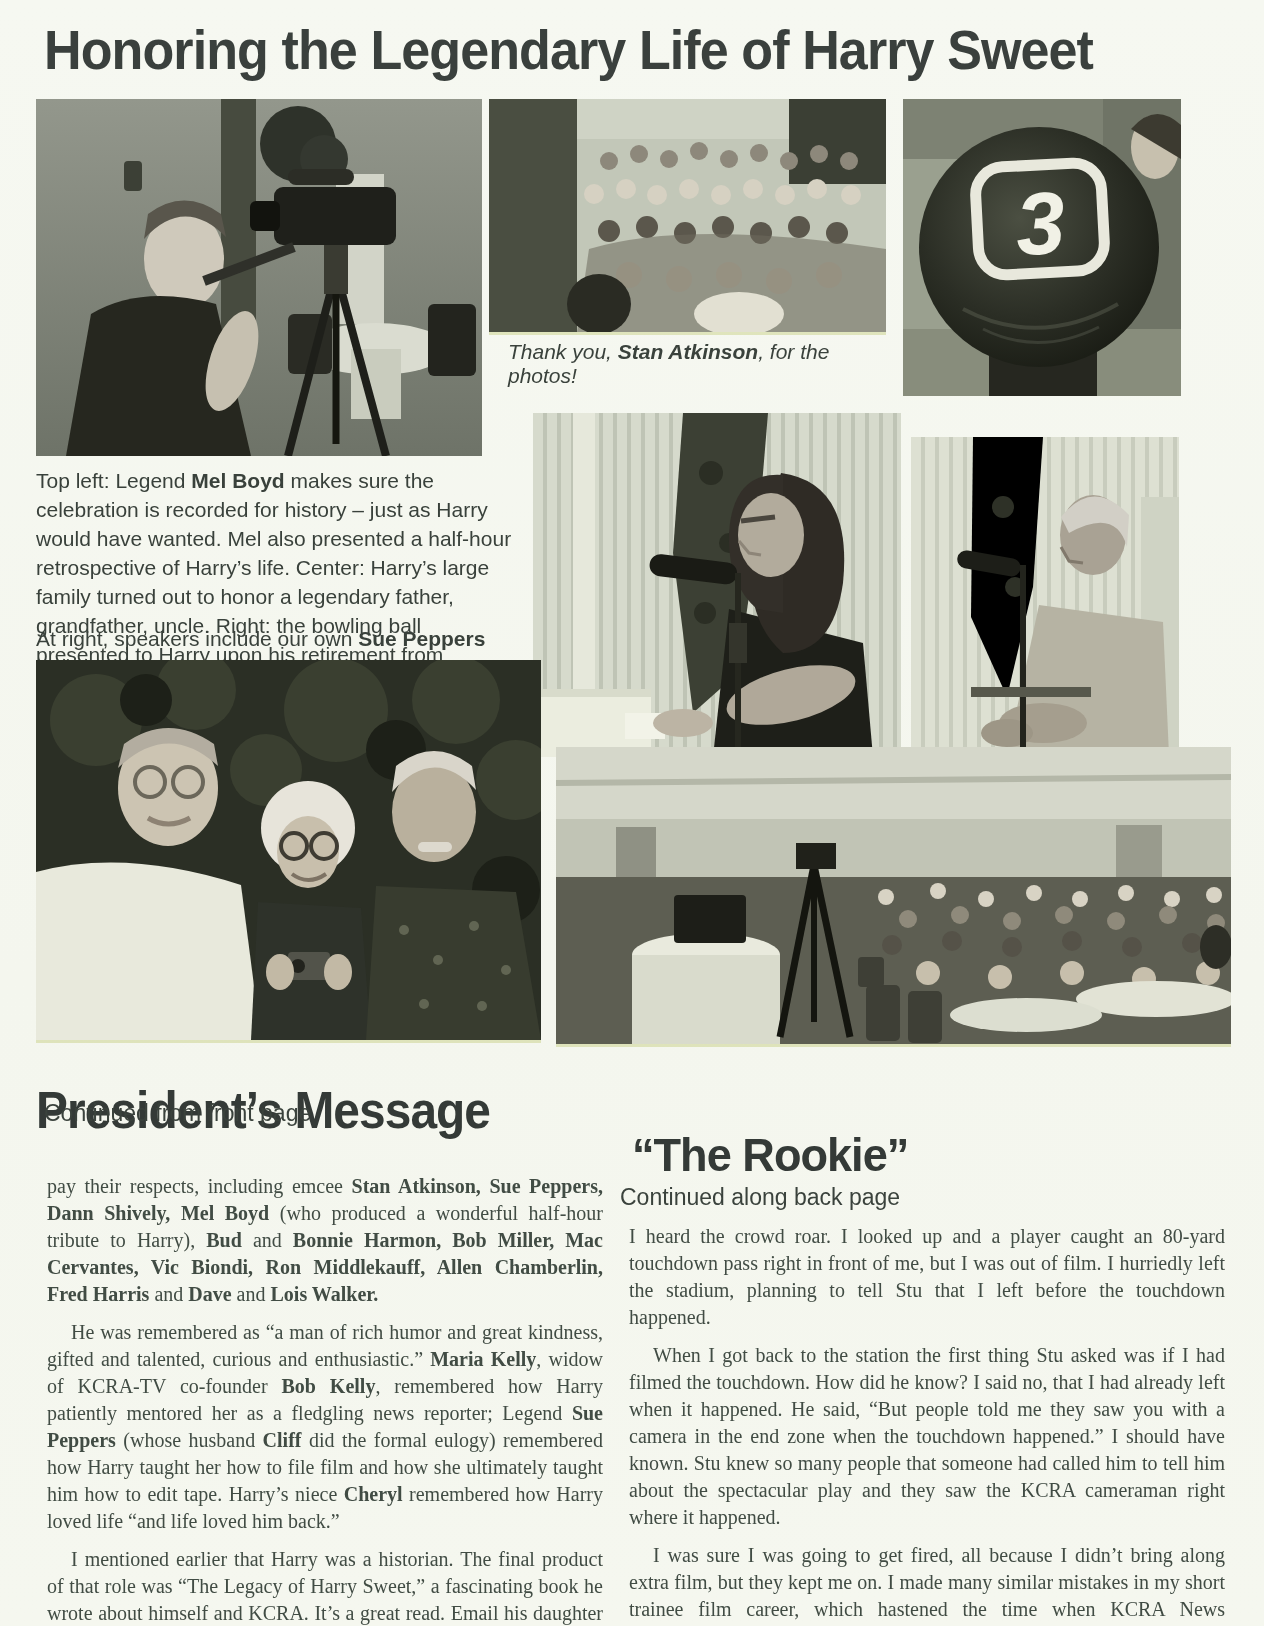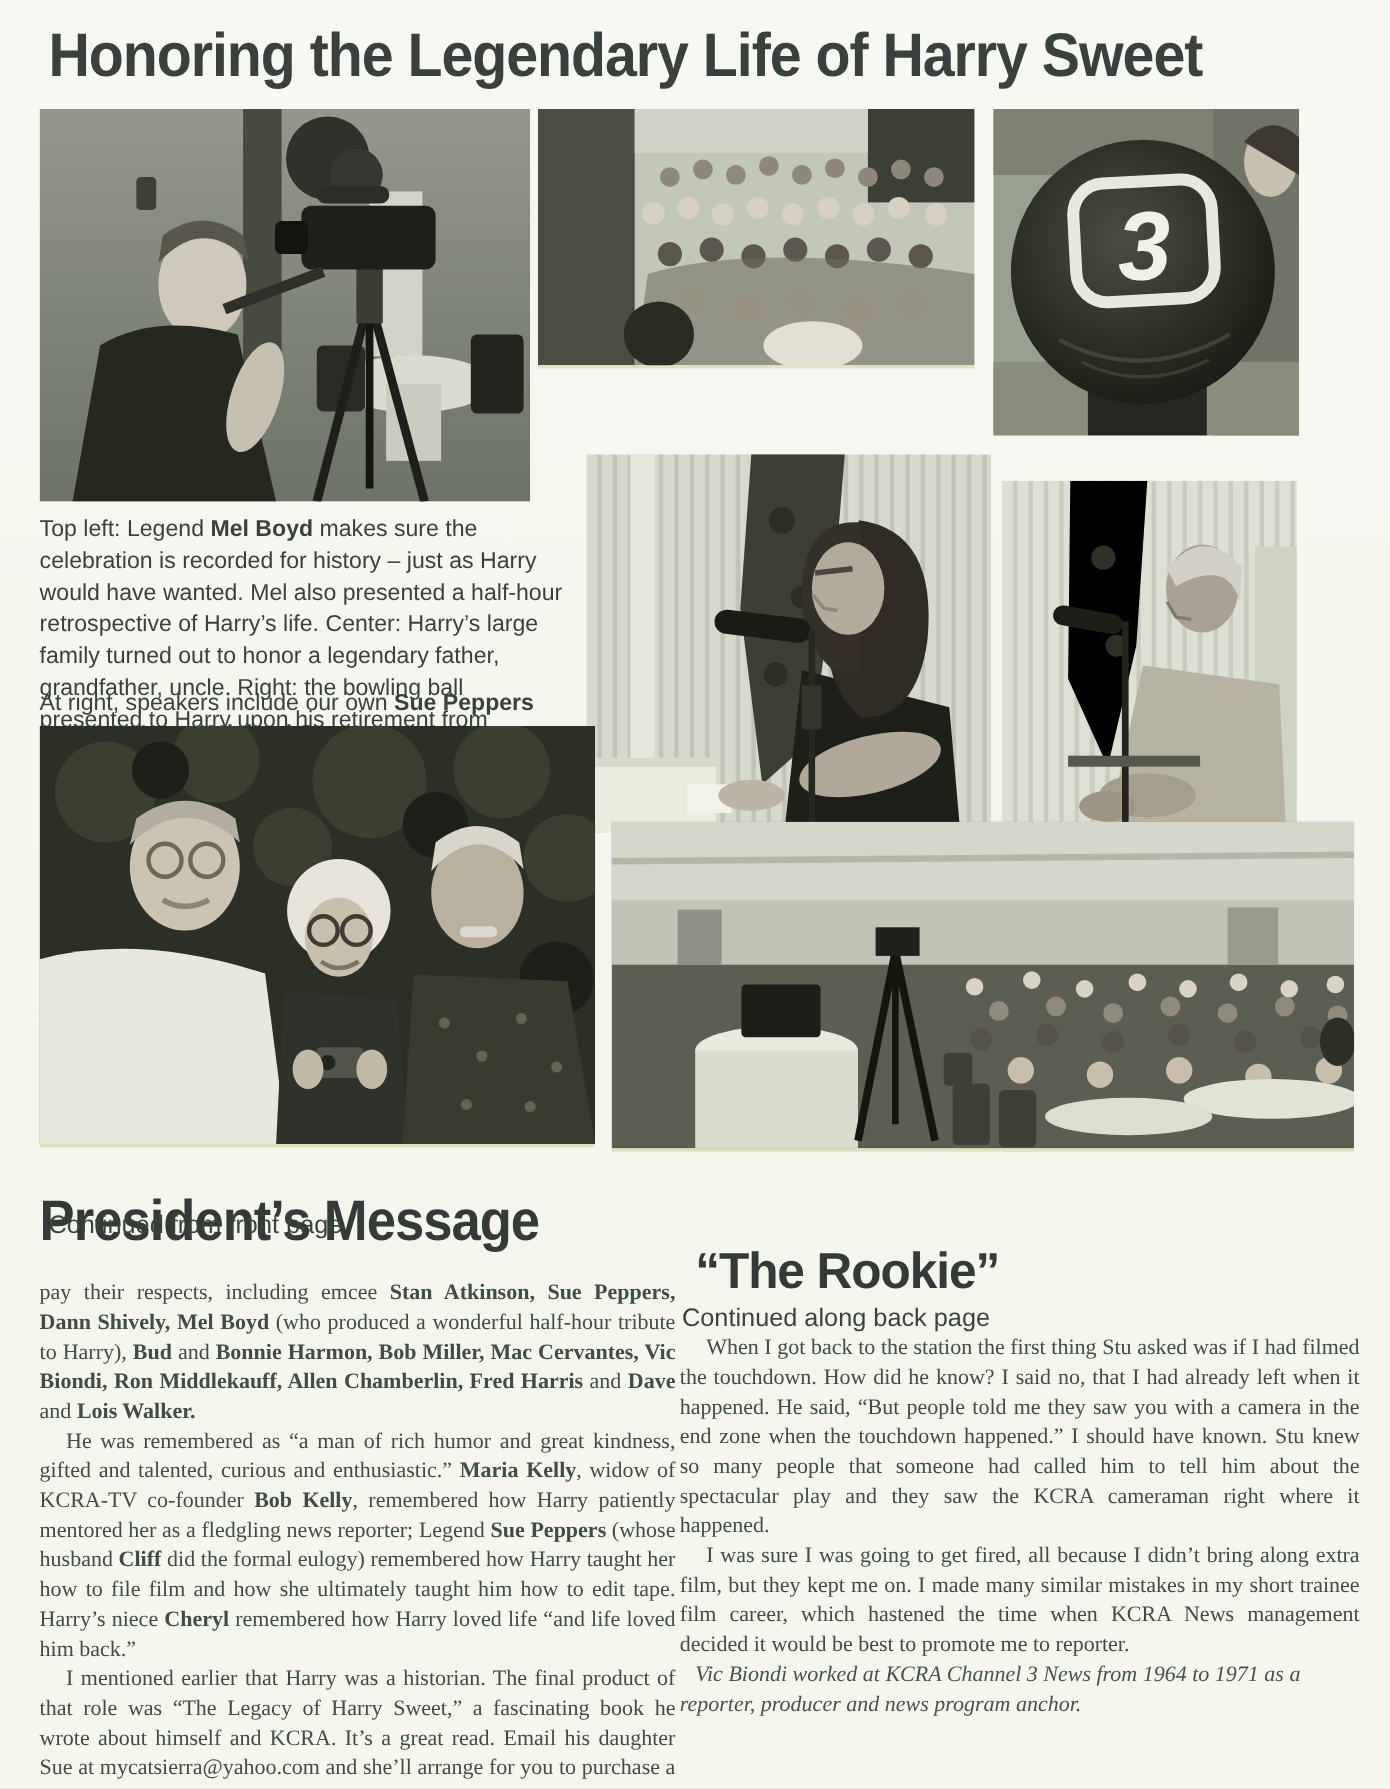--- a/index.html
+++ b/index.html
@@ -28,21 +28,21 @@
   .h-big{
     font-weight:bold;color:#34393
 6;white-space:nowrap;
     transform-origin:left top;color:#343a37;
   }
   .pm-head{font-size:52px;transform:scaleX(0.92);letter-spacing:-1px;}
   .rk-head{font-size:46px;transform:scaleX(0.98);letter-spacing:-1px;}
   .subhead{font-size:23px;color:#3a423c;}
 
   .body-col{font-family:"Liberation Serif","DejaVu Serif",serif;font-size:20px;line-height:27px;color:#414c44;}
-  .body-col p{margin:0;text-align:justify;}
+  .body-col p{margin:11px;text-align:justify;}
   .body-col p.ind{text-indent:24px;}
   .body-col p.credit{font-style:italic;color:#46524a;text-indent:14px;text-align:left;}
 </style>
 </head>
 <body>
 
 <div class="page">
 
   <div class="abs page-title" style="left:44px;top:22px;">Honoring the Legendary Life of Harry Sweet</div>
 
@@ -147,20 +147,21 @@
     <ellipse cx="140" cy="240" rx="64" ry="16" fill="#1b1c15"></ellipse>
     <circle cx="136" cy="148" r="120" fill="url(#ball)"></circle>
     <path d="M60,210 Q136,250 215,205" stroke="#5a5e50" stroke-width="4" fill="none" opacity="0.5"></path>
     <path d="M80,230 Q136,258 196,228" stroke="#51554a" stroke-width="3" fill="none" opacity="0.5"></path>
     <g transform="rotate(-3 136 120)">
       <rect x="74" y="66" width="126" height="108" rx="28" fill="none" stroke="#e8e8dc" stroke-width="11"></rect>
       <text x="137" y="155" text-anchor="middle" font-family="Liberation Sans, DejaVu Sans, sans-serif" font-size="88" font-weight="bold" font-style="italic" fill="#f1f1e6">3</text>
     </g>
   </svg>
 
+  <div class="abs cap-italic" style="left:508px;top:340px;width:360px;"><span>Thank you, </span><span class="b">Stan Atkinson</span><span>, for the photos!</span></div>
 
   <div class="abs cap" style="left:36px;top:466px;width:482px;"><span>Top left: Legend </span><span class="b">Mel Boyd</span><span> makes sure the celebration is recorded for history – just as Harry would have wanted. Mel also presented a half-hour retrospective of Harry’s life. Center: Harry’s large family turned out to honor a legendary father, grandfather, uncle. Right: the bowling ball presented to Harry upon his retirement from Channel 3.</span></div>
 
   <div class="abs cap" style="left:36px;top:624px;width:482px;"><span>At right, speakers include our own </span><span class="b">Sue Peppers</span><span> and Harry’s son </span><span class="b">Michael Sweet.</span></div>
 
   <svg class="abs photo" style="left:533px;top:413px;" width="368" height="344" viewBox="0 0 368 344">
     <defs>
       <pattern id="blinds1" width="14" height="10" patternUnits="userSpaceOnUse">
         <rect width="14" height="10" fill="#d6dacc"></rect>
           <rect x="10" width="4" height="10" fill="#bfc4b5"></rect>
@@ -337,18 +338,19 @@
   <div class="abs body-col" style="left:36px;top:1162px;width:578px;">
     <p><span>pay their respects, including emcee </span><span class="b">Stan Atkinson, Sue Peppers, Dann Shively, Mel Boyd</span><span> (who produced a wonderful half-hour tribute to Harry), </span><span class="b">Bud</span><span> and </span><span class="b">Bonnie Harmon, Bob Miller, Mac Cervantes, Vic Biondi, Ron Middlekauff, Allen Chamberlin, Fred Harris</span><span> and </span><span class="b">Dave</span><span> and </span><span class="b">Lois Walker.</span></p>
     <p class="ind"><span>He was remembered as “a man of rich humor and great kindness, gifted and talented, curious and enthusiastic.” </span><span class="b">Maria Kelly</span><span>, widow of KCRA-TV co-founder </span><span class="b">Bob Kelly</span><span>, remembered how Harry patiently mentored her as a fledgling news reporter; Legend </span><span class="b">Sue Peppers</span><span> (whose husband </span><span class="b">Cliff</span><span> did the formal eulogy) remembered how Harry taught her how to file film and how she ultimately taught him how to edit tape. Harry’s niece </span><span class="b">Cheryl</span><span> remembered how Harry loved life “and life loved him back.”</span></p>
     <p class="ind"><span>I mentioned earlier that Harry was a historian. The final product of that role was “The Legacy of Harry Sweet,” a fascinating book he wrote about himself and KCRA. It’s a great read. Email his daughter Sue at mycatsierra@yahoo.com and she’ll arrange for you to purchase a copy.</span></p>
   </div>
 
   <div class="abs h-big rk-head" style="left:632px;top:1128px;">“The Rookie”</div>
   <div class="abs subhead" style="left:620px;top:1184px;">Continued along back page</div>
 
   <div class="abs body-col" style="left:618px;top:1212px;width:618px;">
+    <p><span>I heard the crowd roar. I looked up and a player caught an 80-yard touchdown pass right in front of me, but I was out of film. I hurriedly left the stadium, planning to tell Stu that I left before the touchdown happened.</span></p>
     <p class="ind"><span>When I got back to the station the first thing Stu asked was if I had filmed the touchdown. How did he know?  I said no, that I had already left when it happened. He said, “But people told me they saw you with a camera in the end zone when the touchdown happened.”  I should have known. Stu knew so many people that someone had called him to tell him about the spectacular play and they saw the KCRA cameraman right where it happened.</span></p>
     <p class="ind"><span>I was sure I was going to get fired, all because I didn’t bring along extra film, but they kept me on.  I made many similar mistakes in my short trainee film career, which hastened the time when KCRA News management decided it would be best to promote me to reporter.</span></p>
     <p class="credit"><span class="i">Vic Biondi worked at KCRA Channel 3 News from 1964 to 1971 as a reporter, producer and news program anchor.</span></p>
   </div>
 
 </div>
 
 </body></html>

